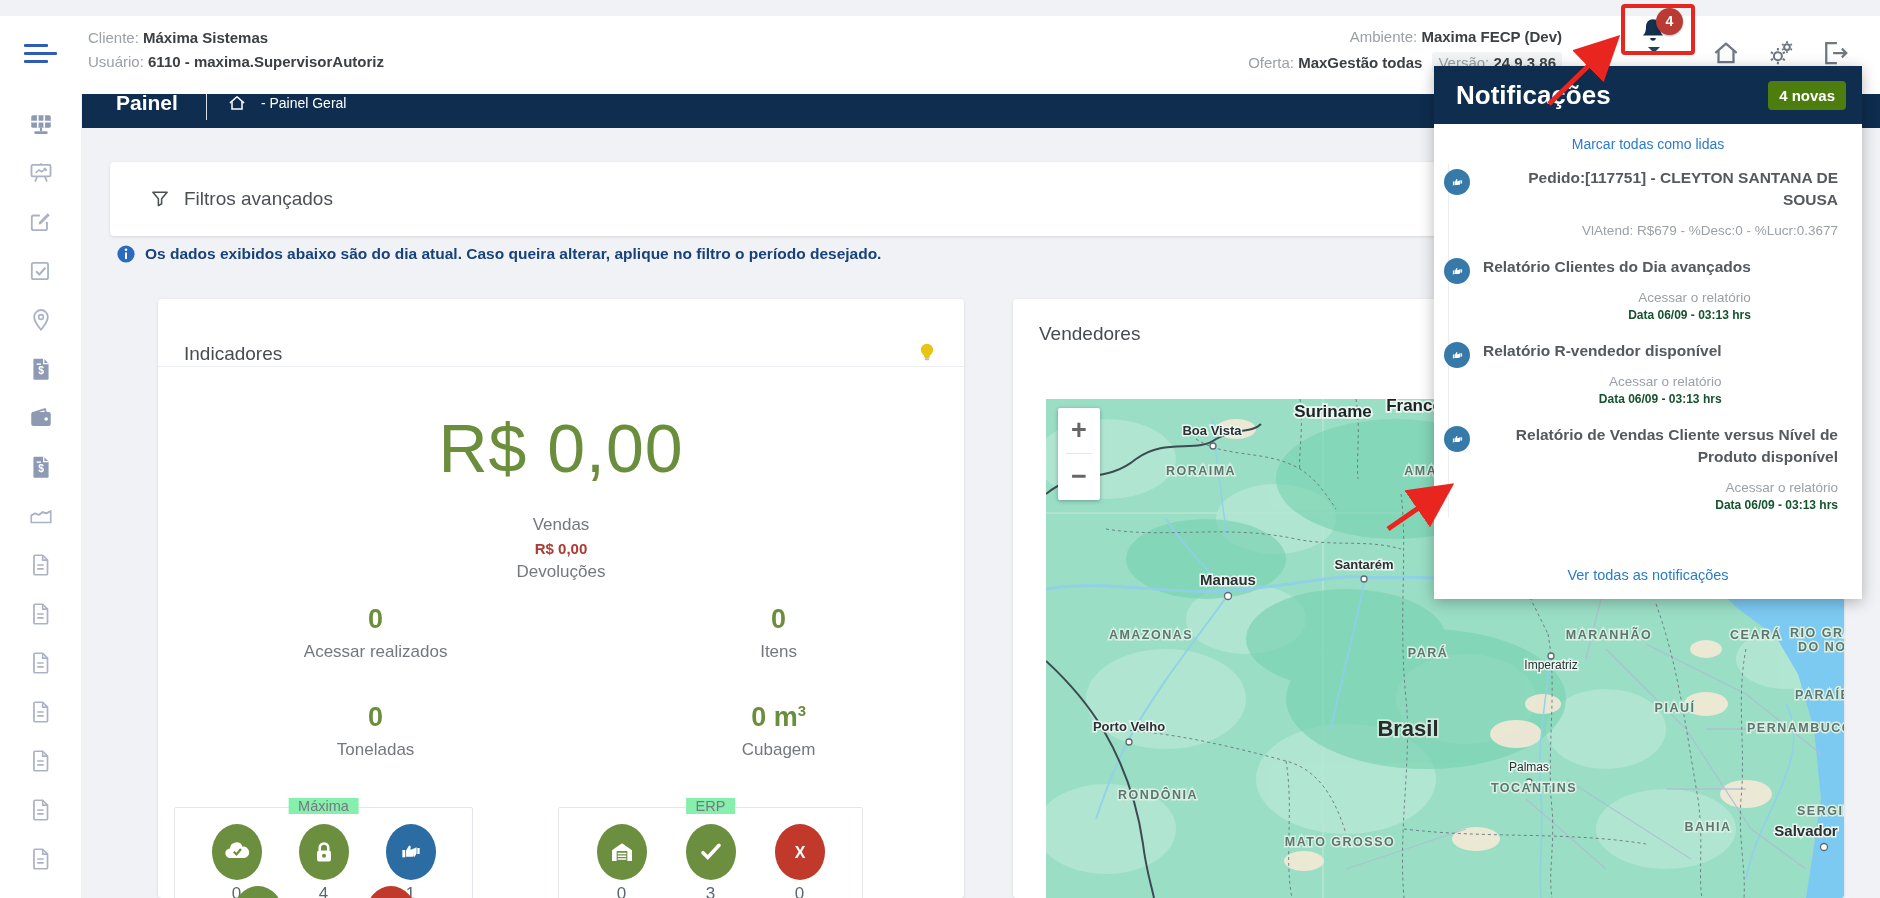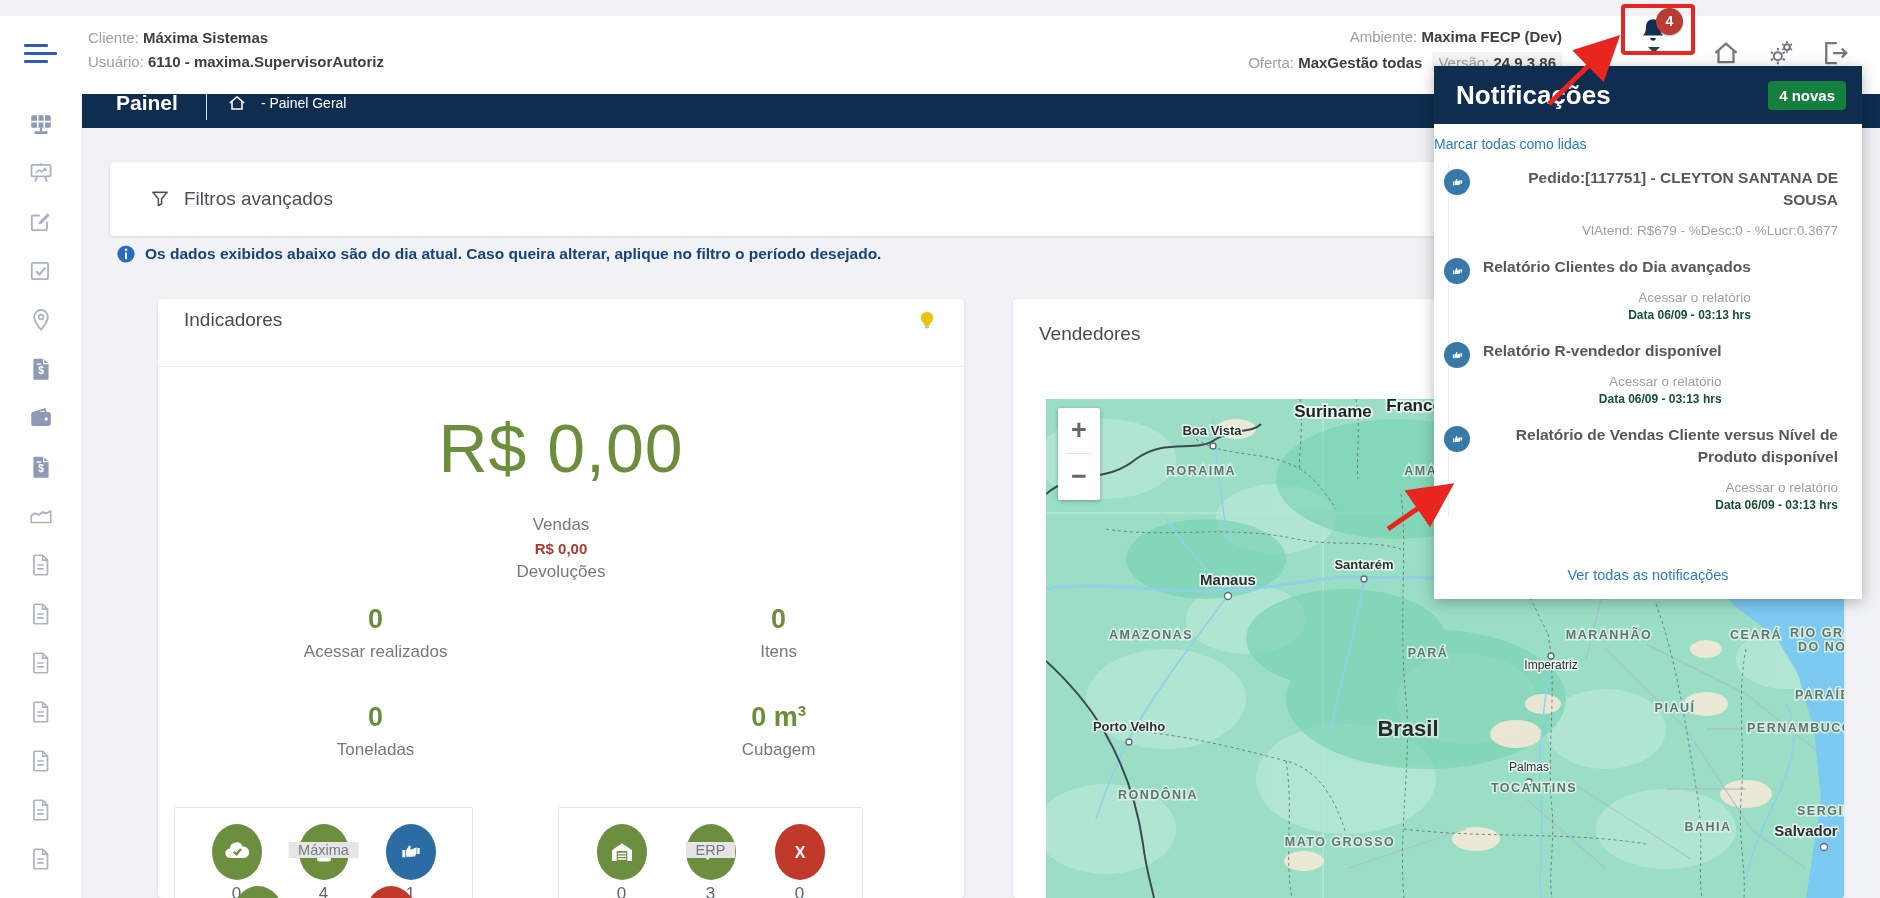--- a/index.html
+++ b/index.html
@@ -43,37 +43,37 @@
   .card { position:absolute; background:#fff; border-radius:4px; box-shadow:0 1px 3px rgba(60,64,67,.14); }
   .filters-card { left:110px; top:162px; width:1735px; height:74px; display:flex; align-items:center; cursor:pointer; }
   .filters-card .f-icon { width:20px; height:20px; margin-left:40px; color:#4a5056; }
   .filters-card .f-label { font-size:19px; color:#4a5056; margin-left:14px; }
 
   .info-row { position:absolute; left:116px; top:244px; display:flex; align-items:center; }
   .info-row svg { width:20px; height:20px; flex:none; }
   .info-row .info-text { font-size:15.5px; font-weight:bold; color:#17427a; margin-left:9px; }
 
   .ind-card { left:158px; top:299px; width:806px; height:599px; overflow:hidden; }
-  .card-head { height:68px; border-bottom:1px solid #eceef2; display:flex; align-items:flex-start; padding:10px 26px; }
+  .card-head { height:68px; border-bottom:1px solid #eceef2; display:flex; align-items:flex-end; padding:1px 26px; }
   .card-title { font-size:19px; color:#474c51; }
   .bulb { margin-left:auto; width:22px; height:24px; cursor:pointer; }
 
   .big-value { text-align:center; margin-top:42px; font-size:68px; color:#6b8e3c; letter-spacing:1px; }
   .lbl-gray { text-align:center; font-size:17px; color:#74787d; margin-top:28px; }
   .val-red { text-align:center; font-size:15px; font-weight:bold; color:#ad3a32; margin-top:5px; }
   .lbl-gray2 { text-align:center; font-size:17px; color:#74787d; margin-top:5px; }
 
   .stats-grid { display:grid; grid-template-columns:54% 46%; margin-top:22px; }
   .stat { text-align:center; margin-bottom:40px; }
   .stat-val { font-size:27px; font-weight:bold; color:#6b8e3c; }
   .stat-val sup { font-size:15px; }
   .stat-lbl { font-size:17px; color:#74787d; margin-top:7px; }
 
   .fieldset { position:absolute; border:1px solid #e3e6ea; border-radius:2px; height:130px; }
-  .fs-legend { position:absolute; top:-10px; left:50%; transform:translateX(-50%); background:#e5e5e5; padding:0 10px; font-size:14.5px; color:#757a80;margin-top:44px; }
+  .fs-legend { position:absolute; top:-10px; left:50%; transform:translateX(-50%); background:#86efac; padding:0 10px; font-size:14.5px; color:#757a80; }
   .fs-items { display:flex; justify-content:space-around; padding:16px 18px 0; }
   .fs-item { text-align:center; }
   .circle { width:50px; height:56px; border-radius:50%; display:flex; align-items:center; justify-content:center; }
   .circle svg { width:32px; height:32px; }
   .c-green { background:#6b8f3f; }
   .c-blue  { background:#2b6ca3; }
   .c-red   { background:#c0392b; }
   .fs-count { font-size:17px; color:#5c6670; margin-top:4px; }
   .partial-circle { position:absolute; width:50px; height:56px; border-radius:50%; }
 
@@ -89,22 +89,22 @@
   text.city, text.city-sm, text.city-lg { font-size:13px; font-weight:bold; fill:#2c3034; paint-order:stroke; stroke:#e9f7f0; stroke-width:3px; }
   text.city-sm { font-size:12px; font-weight:normal; }
   text.city-lg { font-size:15px; }
   text.country { font-size:17px; font-weight:bold; fill:#1e2327; paint-order:stroke; stroke:#e9f7f0; stroke-width:3.5px; }
   text.country-lg { font-size:22px; font-weight:bold; fill:#272b2e; paint-order:stroke; stroke:#cdecdc; stroke-width:3.5px; }
 
   
   .notif-panel { position:absolute; left:1434px; top:66px; width:428px; height:533px; background:#fff; z-index:50; box-shadow:0 3px 14px rgba(0,0,0,.28); display:flex; flex-direction:column; }
   .notif-head { height:58px; background:#0e2d4f; display:flex; align-items:center; padding:0 16px 0 22px; flex:none; }
   .notif-title { color:#fff; font-size:26px; font-weight:bold; }
-  .notif-badge { margin-left:auto; background:#15803d; color:#fff; font-size:15px; font-weight:bold; padding:6px 11px; border-radius:4px; cursor:pointer; }
-  .mark-all { font-size:14px; color:#2a7cc7; margin:12px 0 6px; cursor:pointer; flex:none; }
+  .notif-badge { margin-left:auto; background:#4d7c0f; color:#fff; font-size:15px; font-weight:bold; padding:6px 11px; border-radius:4px; cursor:pointer; }
+  .mark-all { text-align:center; font-size:14px; color:#2a7cc7; margin:12px 0 6px; cursor:pointer; flex:none; }
   .notif-items { position:relative; flex:none; }
   .notif-items::before { content:""; position:absolute; left:14px; top:6px; bottom:4px; width:1px; background:#ecedef; }
   .n-item { display:flex; padding:9px 24px 9px 10px; cursor:pointer;text-align:right; }
   .n-icon { flex:none; width:26px; height:26px; border-radius:50%; background:#3779a8; margin:2px 13px 0 0; display:flex; align-items:center; justify-content:center; position:relative; z-index:1; }
   .n-icon svg { width:17px; height:17px; }
   .n-title { font-size:15.5px; font-weight:bold; color:#54595e; line-height:1.42; }
   .n-sub { font-size:13.5px; color:#9aa0a6; margin-top:12px; }
   .n-date { font-size:12px; font-weight:bold; color:#14532d; margin-top:3px; }
   .notif-foot { margin-top:auto; text-align:center; font-size:14.5px; color:#2a7cc7; padding:14px 0 16px; cursor:pointer; flex:none; }
 

